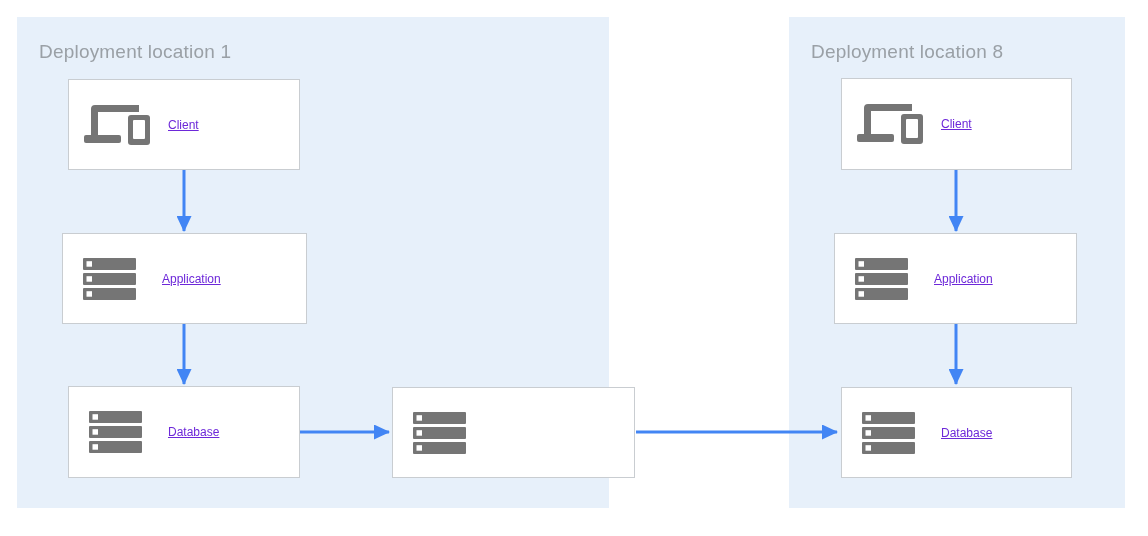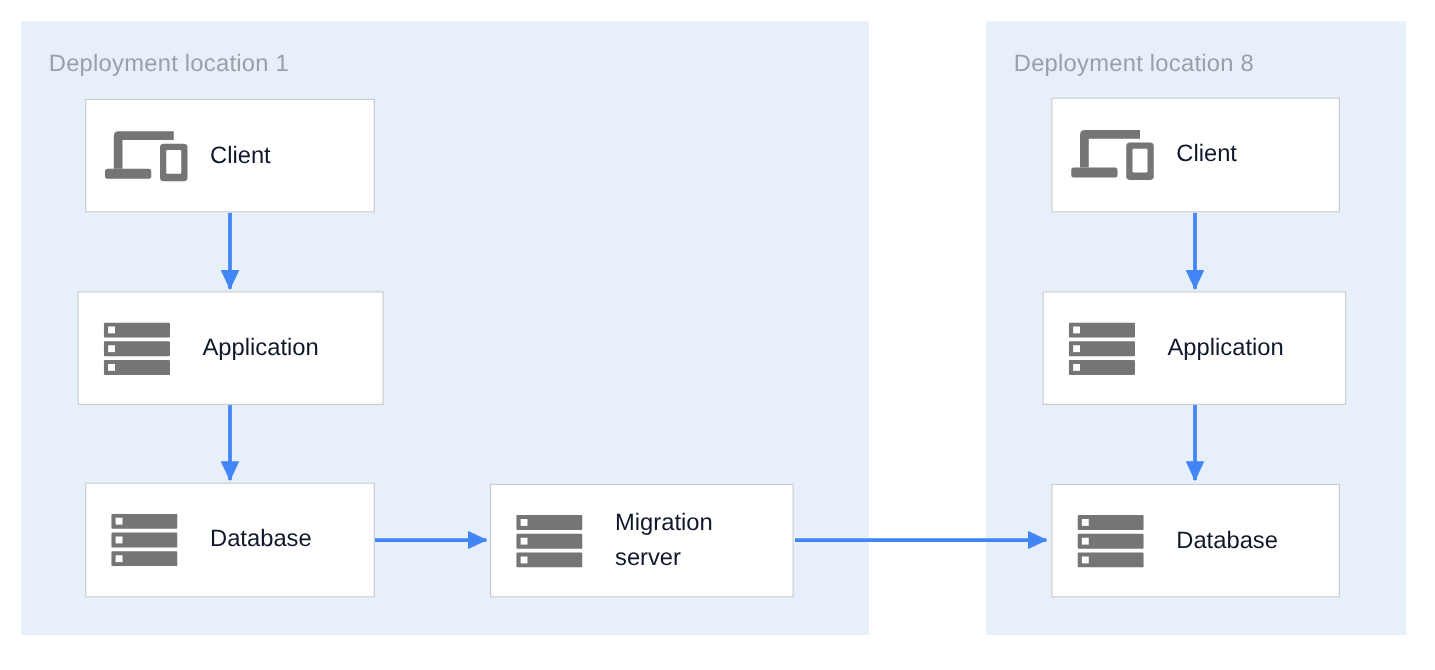--- a/index.html
+++ b/index.html
@@ -7,21 +7,21 @@
     position:relative;
     width:1148px;height:536px;
     font-family:"Liberation Sans", sans-serif;
     background:#ffffff;
     overflow:hidden;
   }
   .region{
     position:absolute;
     background:#e7f0fa;
   }
-  #region1{left:17px;top:17px;width:678px;height:491px;}
+  #region1{left:17px;top:17px;width:592px;height:491px;}
   #region2{left:789px;top:17px;width:336px;height:491px;}
   .region-label{
     position:absolute;
     left:22px;top:24px;
     font-size:19px;
     color:#9aa0a6;
     letter-spacing:0.2px;
     white-space:nowrap;
   }
   .edges{
@@ -45,24 +45,25 @@
     position:absolute;
     left:20px;top:50%;
     transform:translateY(-50%);
     display:flex;align-items:center;justify-content:center;
   }
   .node .icon.devices{left:14px;}
   .node .label{
     position:absolute;
     left:99px;top:50%;
     transform:translateY(-50%);
-    font-size:19px;
+    font-size:12px;
     line-height:28px;
-    color:#0f172a;
+    color:#6d28d9;
     white-space:nowrap;
+    text-decoration:underline;
   }
   #node-migration .label{
     white-space:normal;
     width:120px;
   }
 </style>
 </head>
 <body>
 
 <div class="canvas">
@@ -146,21 +147,20 @@
           <rect y="15" width="53" height="12" rx="1"></rect>
           <rect y="30" width="53" height="12" rx="1"></rect>
         </g>
         <g fill="#ffffff">
           <rect x="3.5" y="3.2" width="5.5" height="5.5"></rect>
           <rect x="3.5" y="18.2" width="5.5" height="5.5"></rect>
           <rect x="3.5" y="33.2" width="5.5" height="5.5"></rect>
         </g>
       </svg>
     </span>
-    <span class="label">Migration server</span>
   </div>
 
   <div class="node" id="node-client2">
     <span class="icon devices">
       <svg viewBox="0 0 68 42" width="68" height="42">
         <g fill="#757575">
           <path d="M12 1 H56 V8 H15 V31 H8 V5 Q8 1 12 1 Z"></path>
           <rect x="1" y="31" width="37" height="8" rx="2"></rect>
           <rect x="45" y="11" width="22" height="30" rx="3"></rect>
         </g>

